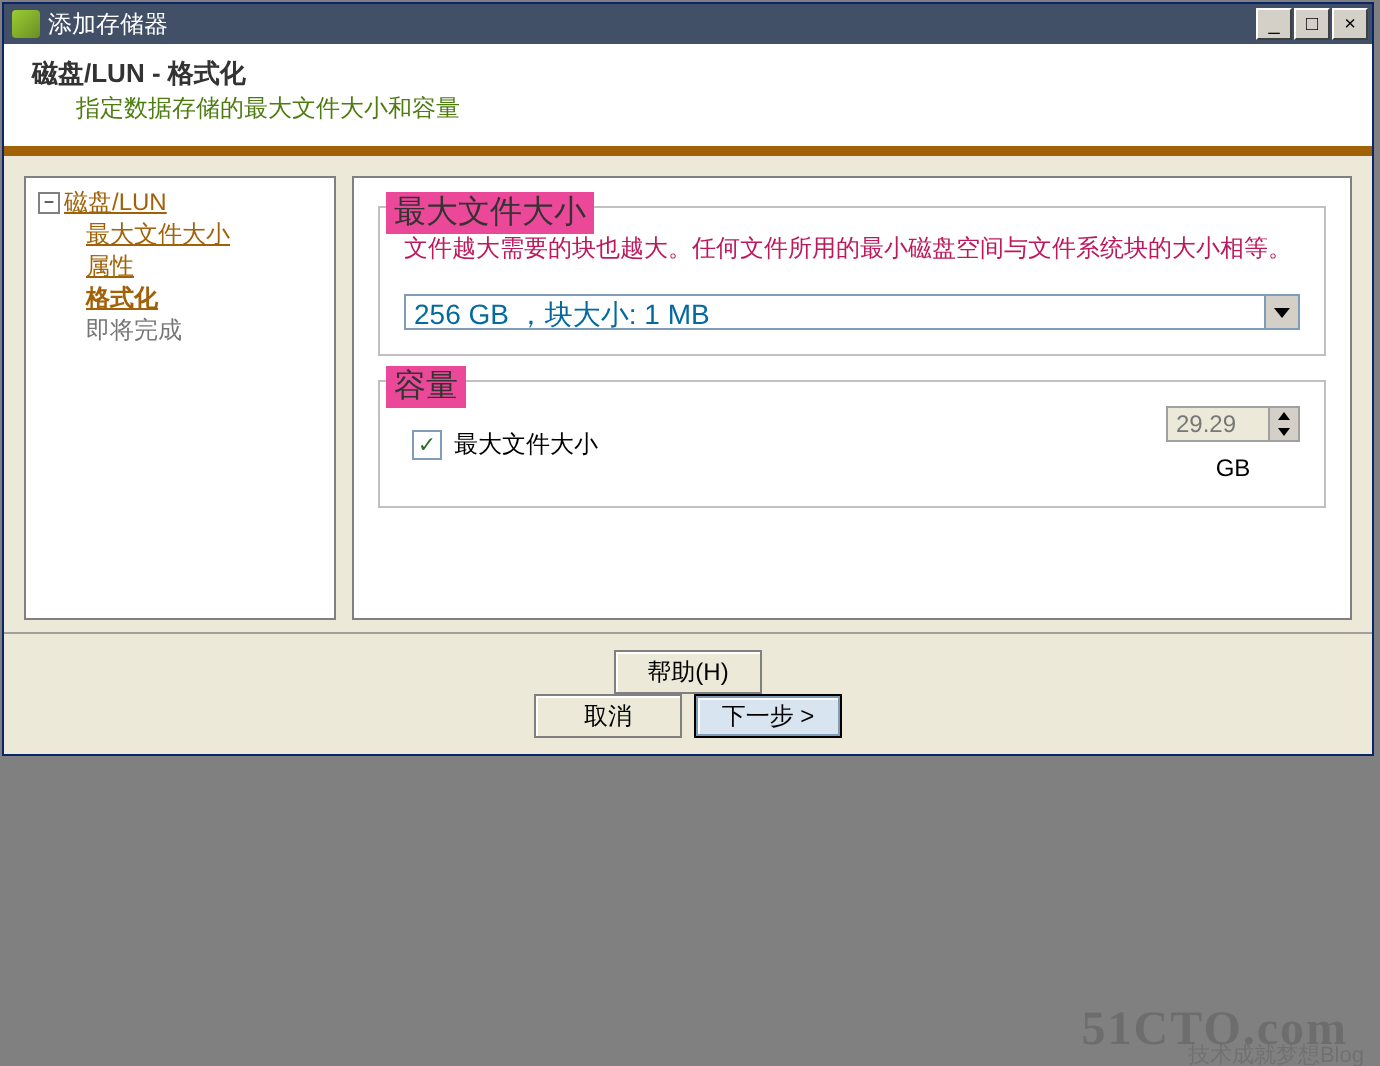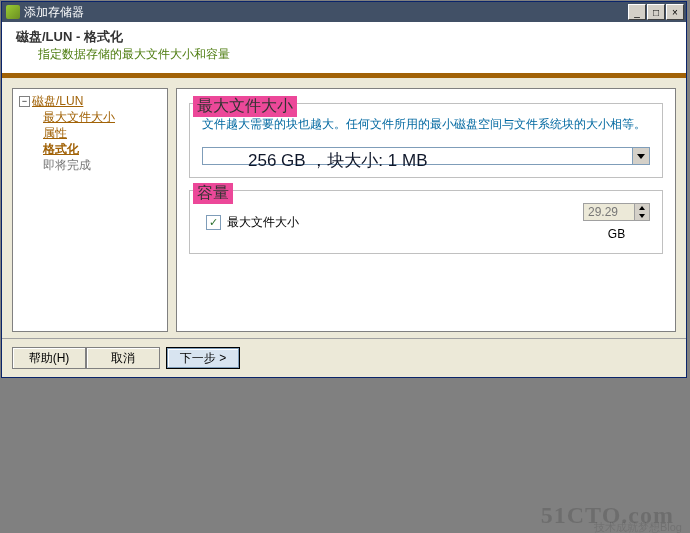--- a/index.html
+++ b/index.html
@@ -98,30 +98,30 @@
   position: relative;
 }
 .fieldset .legend {
   position: absolute;
   top: -8px; left: 3px;
   background: #ec4899;
   padding: 0 4px;
   color: #333;
   font-size: 16px;
 }
-.desc { color:#0369a1; margin-bottom: 14px; }
+.desc { color:#be185d; margin-bottom: 14px; }
 .combo {
   display: flex;
   width: 100%;
   border: 1px solid #7f9db9;
   background: #fff;
   height: 18px;
   box-sizing: border-box;
 }
-.combo .combo-text { flex:1; padding: 1px 4px; font-size:17px; color:#0f172a;margin-left:41px; }
+.combo .combo-text { flex:1; padding: 1px 4px; font-size:14px; color:#0369a1; }
 .combo .combo-btn {
   width: 16px;
   background: #d4d0c8;
   border-left: 1px solid #7f9db9;
   display:flex;align-items:center;justify-content:center;
 }
 .cap-row {
   display:flex; align-items:center; justify-content:space-between;
 }
 .cap-left { display:flex; align-items:center; gap:6px; padding-left:4px;}
@@ -140,20 +140,21 @@
 .spin .sb {
   width:14px; height:9px; background:#d4d0c8; border-left:1px solid #a0a0a0;
   display:flex;align-items:center;justify-content:center;
 }
 .footer {
   border-top: 1px solid #a0a0a0;
   padding: 8px 10px;
   display: flex;
   justify-content: flex-start;
   align-items: center;
+  flex-direction: column;
 }
 .btn {
   min-width: 74px;
   height: 22px;
   background: #ece9d8;
   border: 1px solid #808080;
   box-shadow: inset 1px 1px 0 #fff;
   font-size: 12px;
   display:inline-flex;align-items:center;justify-content:center;
   padding: 0 10px;

